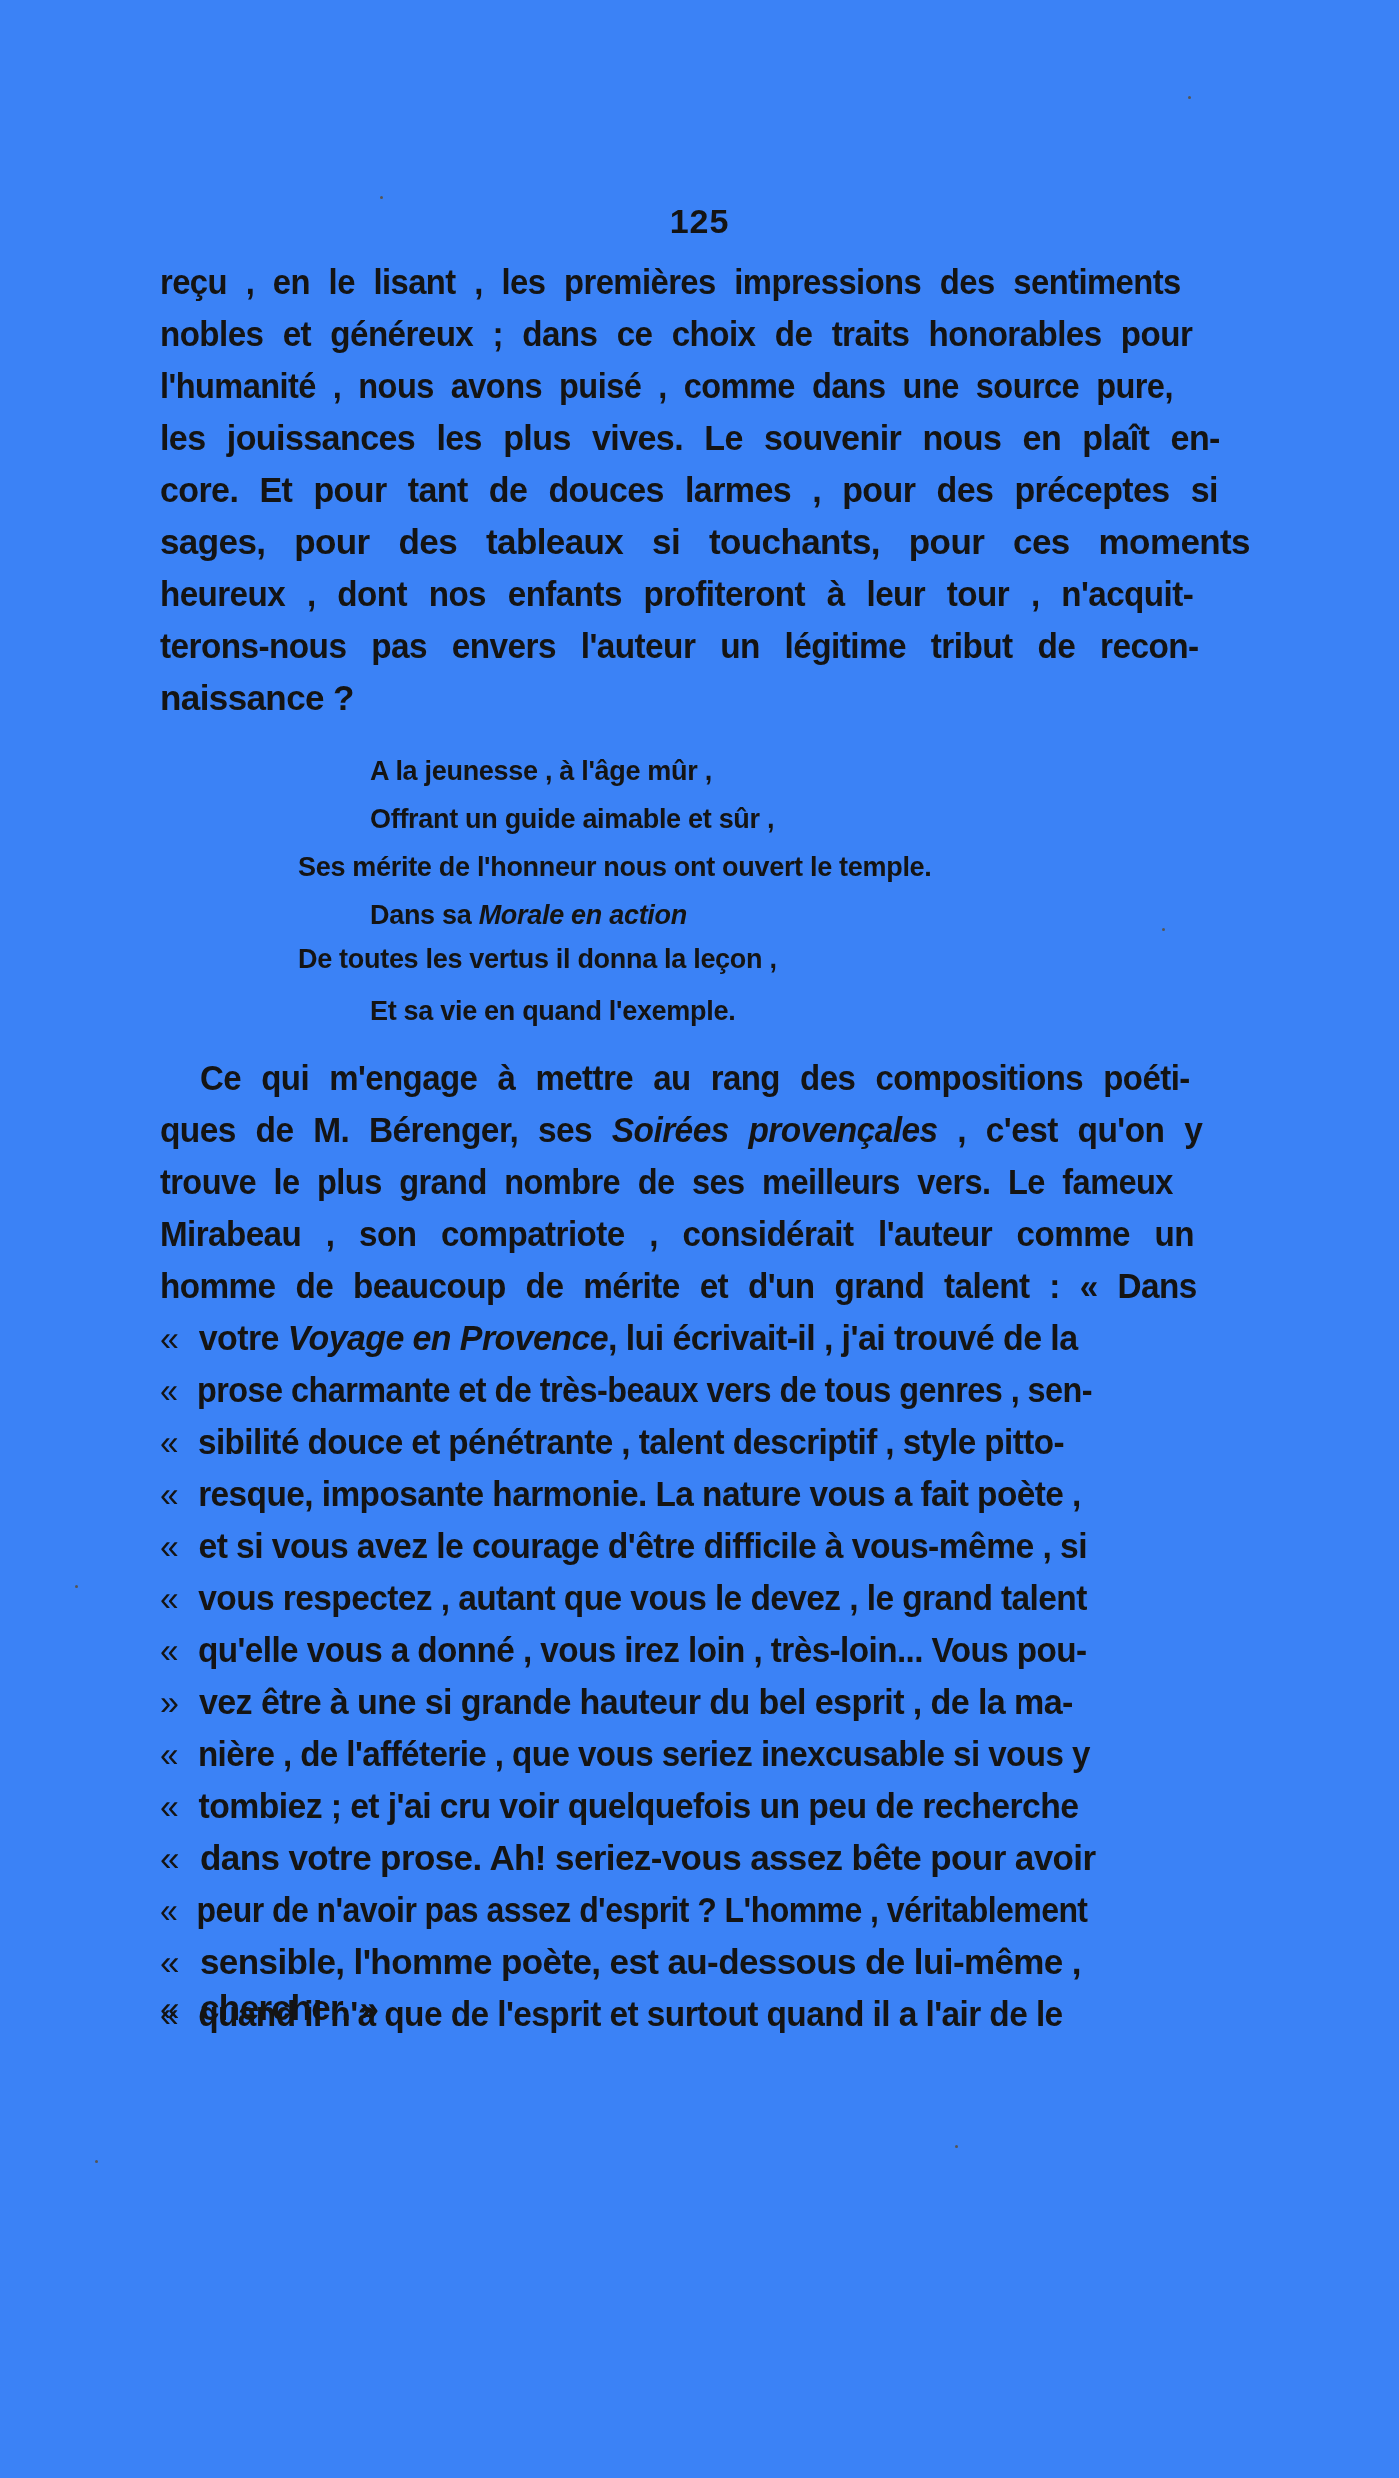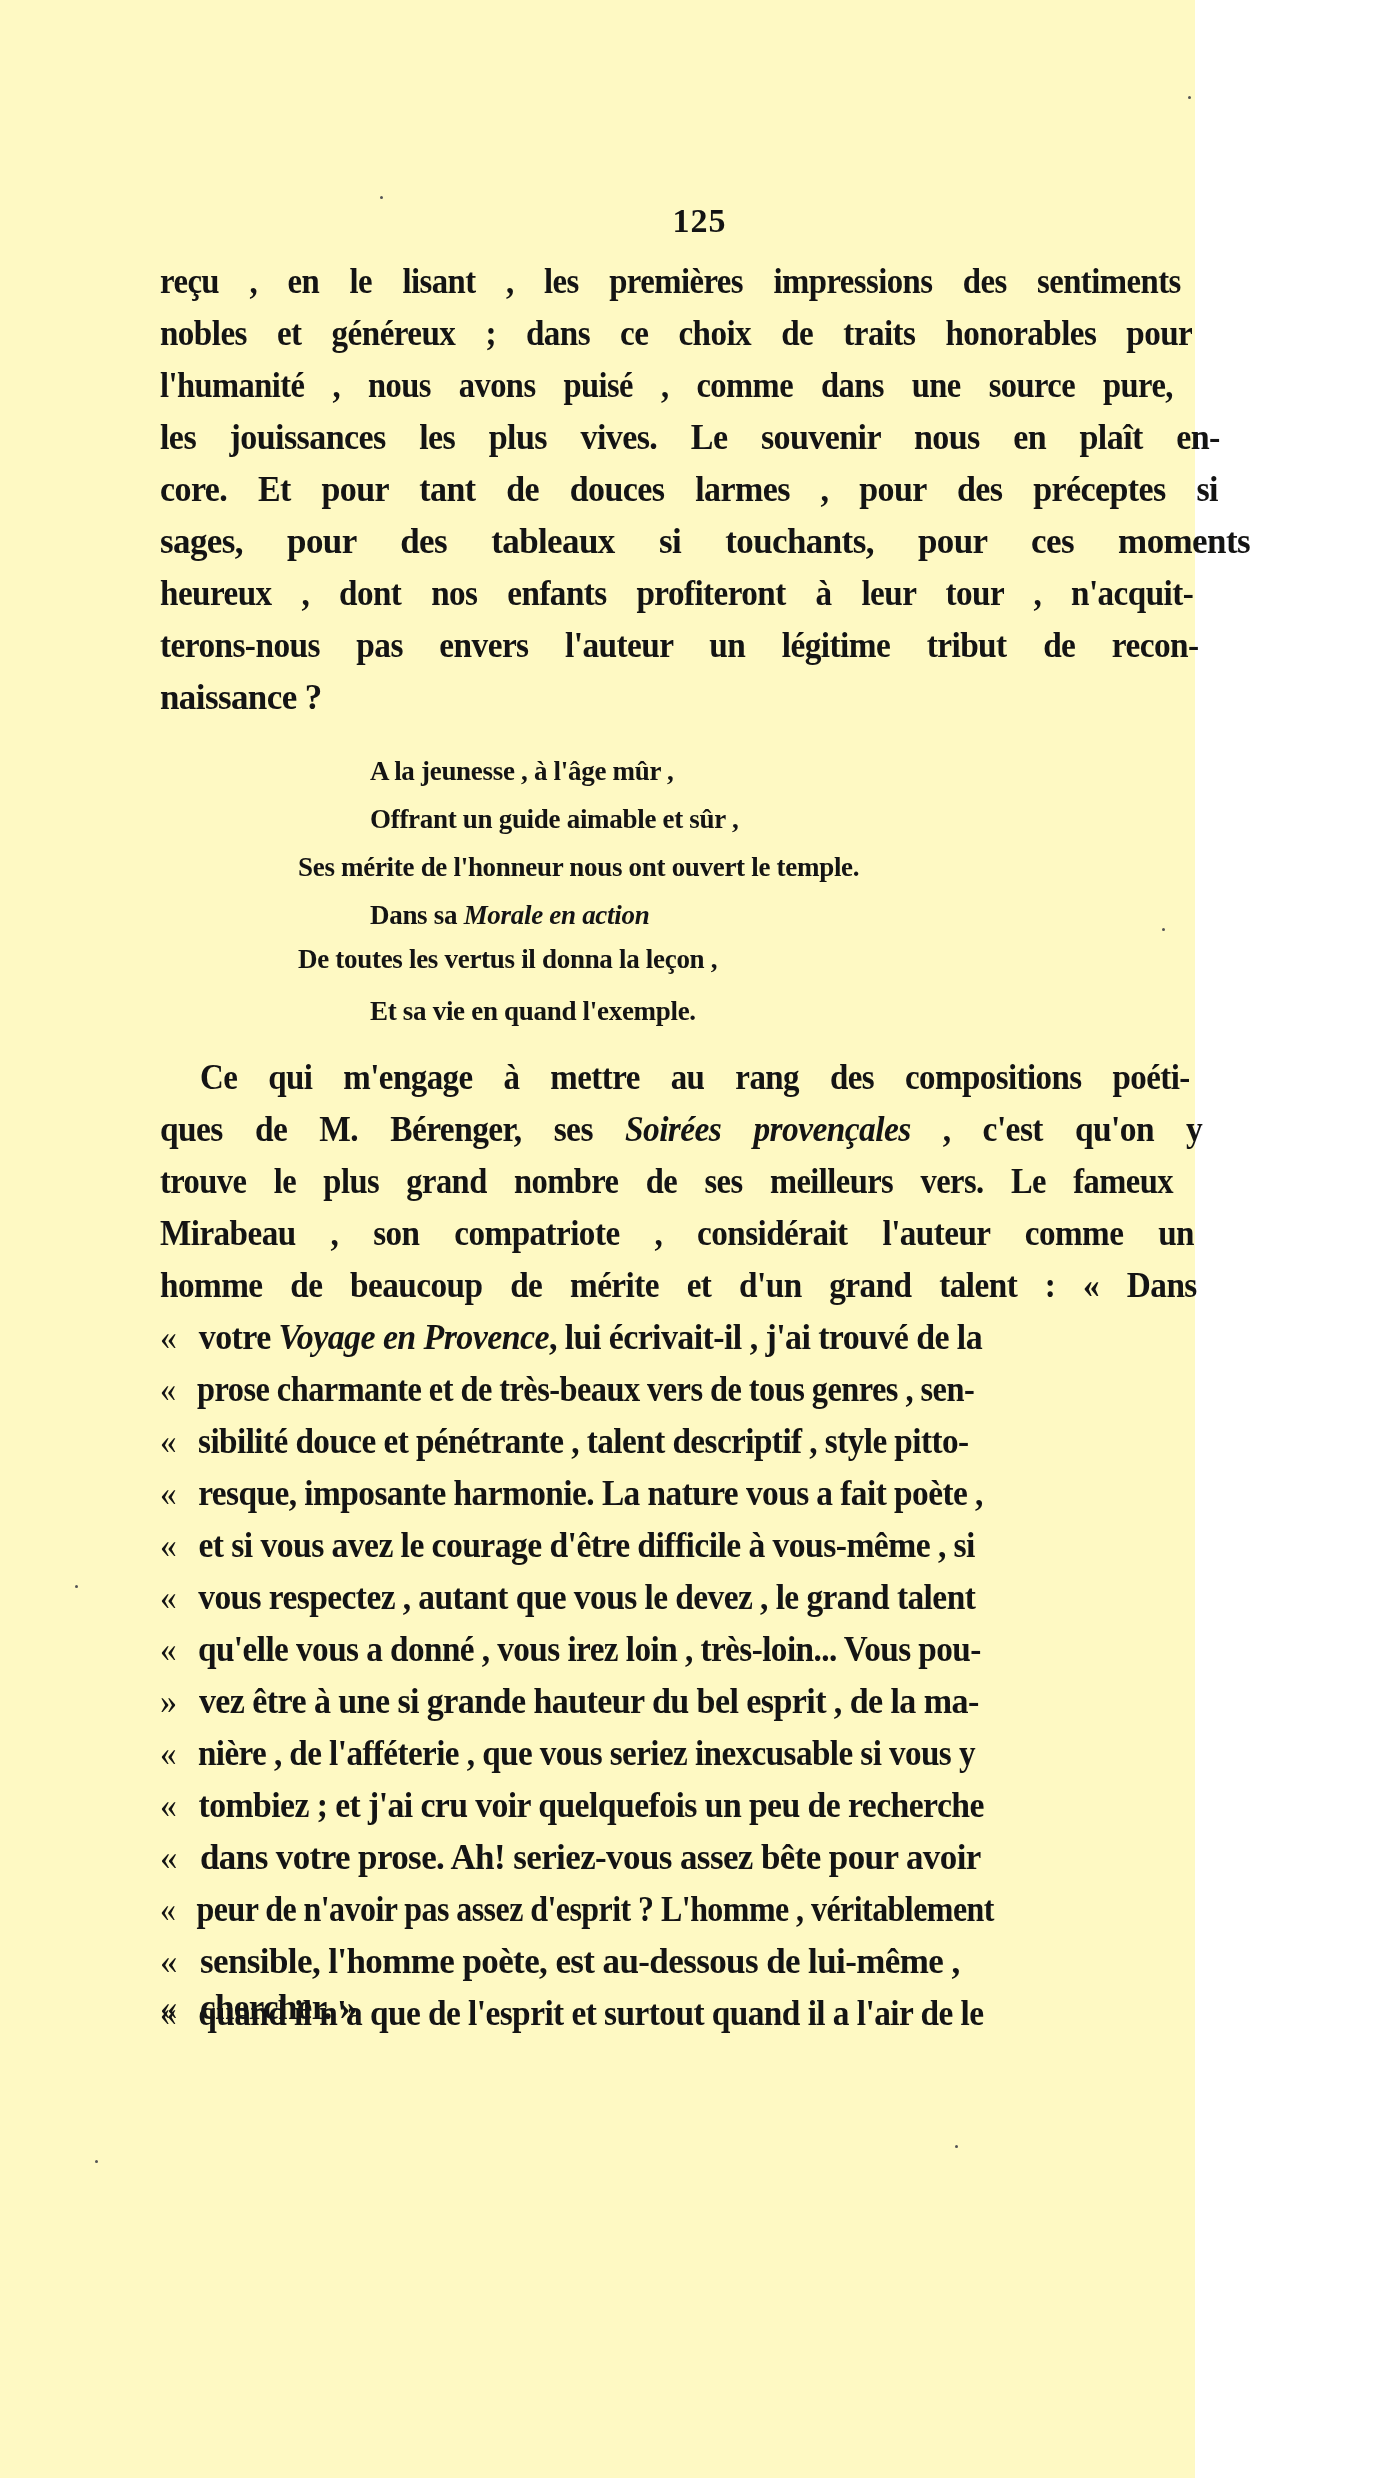--- a/index.html
+++ b/index.html
@@ -1,18 +1,18 @@
 <!DOCTYPE html>
 <html><head>
 <meta charset="utf-8">
 <style>
   html, body { margin: 0; padding: 0; background: #ffffff; }
   body { width: 1399px; height: 2478px; position: relative; overflow: hidden; }
-  .page { position: absolute; left: 0; top: 0; width: 1195px; height: 2478px; background: #fef9c3; color: #141414;
-          font-family: Liberation Serif, serif; }
+  .page { position: absolute; left: 0; top: 0; width: 1399px; height: 2478px; background: #3b82f6; color: #141414;
+          font-family: Liberation Sans, sans-serif; }
   .page-number { position: absolute; left: 0; width: 1399px; top: 202px; text-align: center;
                  font-size: 34px; font-weight: bold; letter-spacing: 1px; }
   .line { position: absolute; left: 160px; width: 1090px; white-space: nowrap;
           font-size: 35px; font-weight: bold; letter-spacing: -0.6px; transform-origin: left top; }
   .just { text-align: justify; text-align-last: justify; }
   .verse { position: absolute; white-space: nowrap; font-size: 27px; font-weight: bold; letter-spacing: -0.3px; }
   .q { display: inline-block; width: 40px; font-weight: normal; }
   i { font-style: italic; }
   .speck { position: absolute; width: 3px; height: 3px; background: #555; border-radius: 50%; }
 </style>

